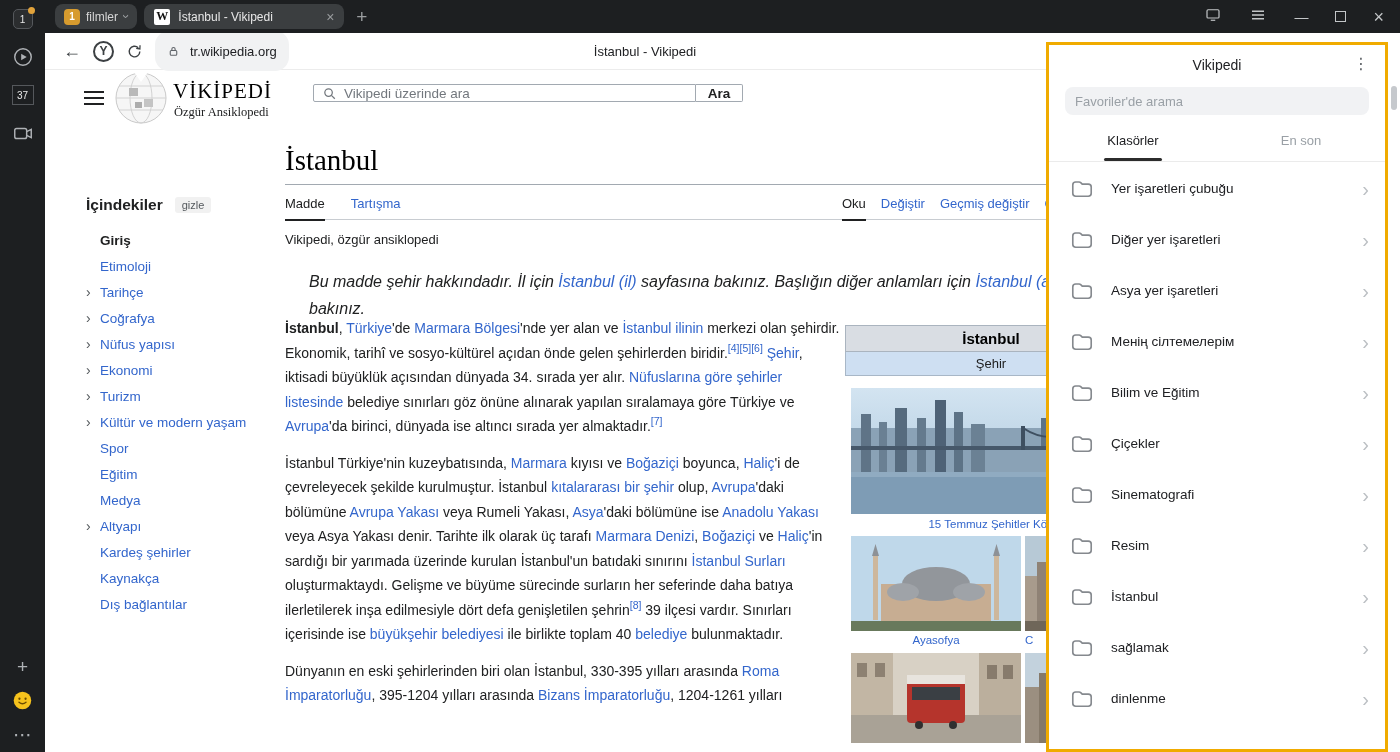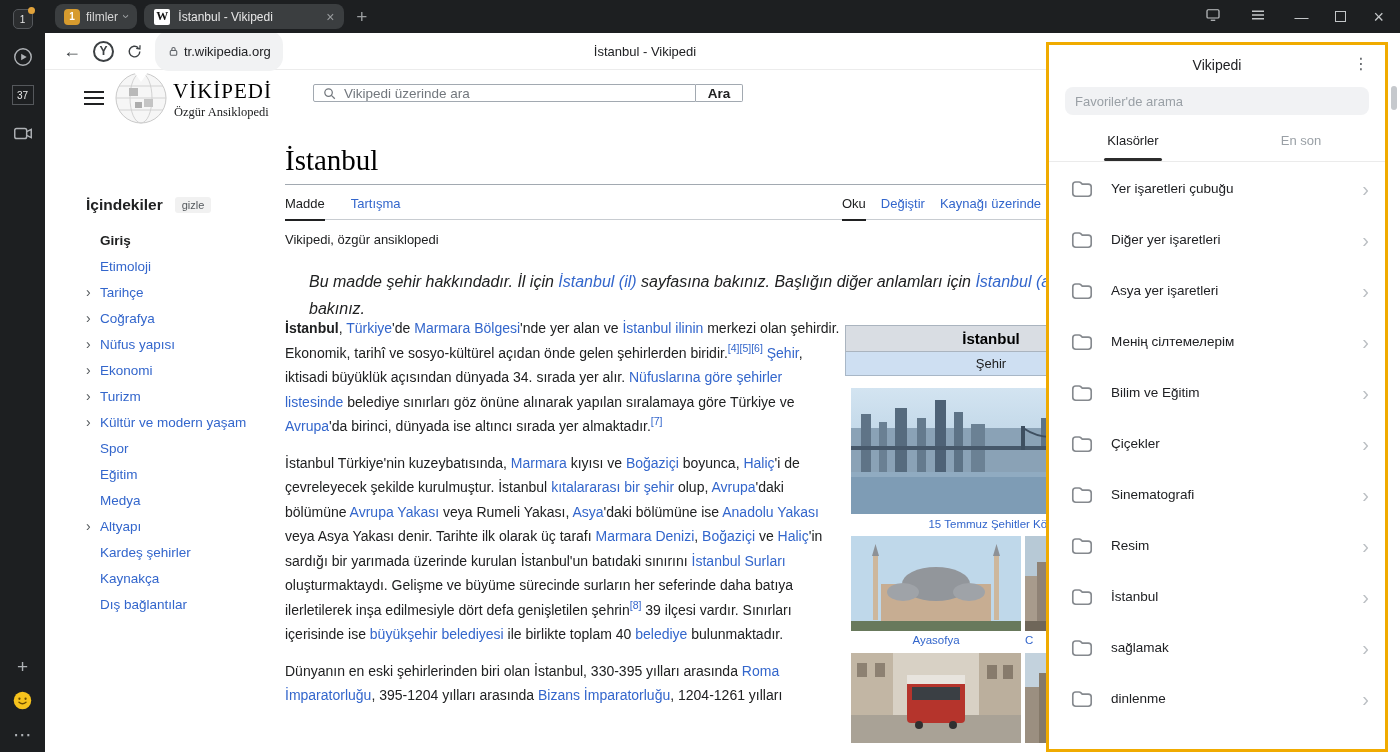--- a/index.html
+++ b/index.html
@@ -42,21 +42,21 @@
   .wc.close{font-size:18px}
   .max-box{width:11px;height:11px;border:1.5px solid #c3c6c8;display:inline-block}
 
   
   .toolbar{position:absolute;left:45px;top:33px;right:0;height:37px;background:#fff;
     border-bottom:1px solid #ececec;display:flex;align-items:center;padding:0 10px;z-index:10}
   .tb-back{font-size:18px;color:#3c4043;margin:0 12px 0 8px}
   .ylogo{width:21px;height:21px;border:2px solid #3c4043;border-radius:50%;display:flex;align-items:center;
     justify-content:center;font-weight:bold;font-size:12px;color:#3c4043;margin-right:12px;flex:none}
   .tb-refresh{margin-right:12px;display:flex}
-  .url-pill{display:flex;align-items:center;gap:4px;background:#f1f2f3;border-radius:14px;height:40px;
+  .url-pill{display:flex;align-items:center;gap:10px;background:#f1f2f3;border-radius:14px;height:40px;
     padding:0 12px;font-size:13px;color:#202124}
   .tb-title{position:absolute;left:470px;width:260px;text-align:center;font-size:13px;color:#202124}
 
   
   .content{position:absolute;left:45px;top:70px;width:1355px;height:682px;background:#fff;z-index:1}
   .burger{position:absolute;left:39px;top:21px;width:20px}
   .burger i{display:block;height:2px;background:#202122;margin-bottom:4px}
   .wlogo{position:absolute;left:70px;top:2px}
   .wordmark{position:absolute;left:128px;top:9px;font-family:"Liberation Serif","DejaVu Serif",serif;
     font-size:21px;letter-spacing:1px;color:#000}
@@ -243,21 +243,21 @@
             <span class="toc-chevron"></span>
             <span class="toc-label">Dış bağlantılar</span>
           </div>
         </div>
     </div>
 
     <div class="article-title">İstanbul</div>
     <div class="heading-rule"></div>
     <div class="tabs-row">
       <span><span class="wtab active">Madde</span><span class="wtab">Tartışma</span></span>
-      <span class="view-tabs"><span class="wtab active">Oku</span><span class="wtab">Değiştir</span><span class="wtab">Kaynağı üzerinde</span><span class="wtab">Geçmiş</span></span>
+      <span class="view-tabs"><span class="wtab active">Oku</span><span class="wtab">Değiştir</span><span class="wtab">Geçmiş değiştir</span><span class="wtab">Geçmiş</span></span>
     </div>
     <div class="tagline">Vikipedi, özgür ansiklopedi</div>
     <div class="hatnote"><span class="seg plain">Bu madde şehir hakkındadır. İl için </span><span class="seg link">İstanbul (il)</span><span class="seg plain"> sayfasına bakınız. Başlığın diğer anlamları için </span><span class="seg link">İstanbul (anlam ayrı</span><br><span class="seg plain">bakınız.</span></div>
     <div class="article-body">
         <p class="para"><span class="seg bold">İstanbul</span><span class="seg plain">, </span><span class="seg link">Türkiye</span><span class="seg plain">'de </span><span class="seg link">Marmara Bölgesi</span><span class="seg plain">'nde yer alan ve </span><span class="seg link">İstanbul ilinin</span><span class="seg plain"> merkezi olan şehirdir. Ekonomik, tarihî ve sosyo-kültürel açıdan önde gelen şehirlerden biridir.</span><span class="seg sup">[4][5][6]</span><span class="seg plain"> </span><span class="seg link">Şehir</span><span class="seg plain">, iktisadi büyüklük açısından dünyada 34. sırada yer alır. </span><span class="seg link">Nüfuslarına göre şehirler listesinde</span><span class="seg plain"> belediye sınırları göz önüne alınarak yapılan sıralamaya göre Türkiye ve </span><span class="seg link">Avrupa</span><span class="seg plain">'da birinci, dünyada ise altıncı sırada yer almaktadır.</span><span class="seg sup">[7]</span></p>
         <p class="para"><span class="seg plain">İstanbul Türkiye'nin kuzeybatısında, </span><span class="seg link">Marmara</span><span class="seg plain"> kıyısı ve </span><span class="seg link">Boğaziçi</span><span class="seg plain"> boyunca, </span><span class="seg link">Haliç</span><span class="seg plain">'i de çevreleyecek şekilde kurulmuştur. İstanbul </span><span class="seg link">kıtalararası bir şehir</span><span class="seg plain"> olup, </span><span class="seg link">Avrupa</span><span class="seg plain">'daki bölümüne </span><span class="seg link">Avrupa Yakası</span><span class="seg plain"> veya Rumeli Yakası, </span><span class="seg link">Asya</span><span class="seg plain">'daki bölümüne ise </span><span class="seg link">Anadolu Yakası</span><span class="seg plain"> veya Asya Yakası denir. Tarihte ilk olarak üç tarafı </span><span class="seg link">Marmara Denizi</span><span class="seg plain">, </span><span class="seg link">Boğaziçi</span><span class="seg plain"> ve </span><span class="seg link">Haliç</span><span class="seg plain">'in sardığı bir yarımada üzerinde kurulan İstanbul'un batıdaki sınırını </span><span class="seg link">İstanbul Surları</span><span class="seg plain"> oluşturmaktaydı. Gelişme ve büyüme sürecinde surların her seferinde daha batıya ilerletilerek inşa edilmesiyle dört defa genişletilen şehrin</span><span class="seg sup">[8]</span><span class="seg plain"> 39 ilçesi vardır. Sınırları içerisinde ise </span><span class="seg link">büyükşehir belediyesi</span><span class="seg plain"> ile birlikte toplam 40 </span><span class="seg link">belediye</span><span class="seg plain"> bulunmaktadır.</span></p>
         <p class="para"><span class="seg plain">Dünyanın en eski şehirlerinden biri olan İstanbul, 330-395 yılları arasında </span><span class="seg link">Roma İmparatorluğu</span><span class="seg plain">, 395-1204 yılları arasında </span><span class="seg link">Bizans İmparatorluğu</span><span class="seg plain">, 1204-1261 yılları</span></p>
       </div>
 
     <div class="infobox">

